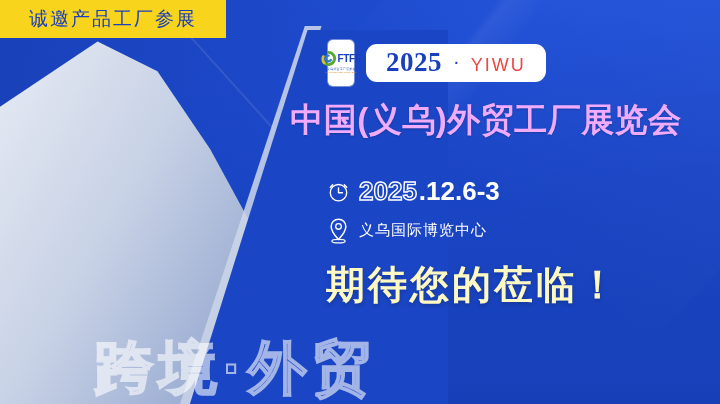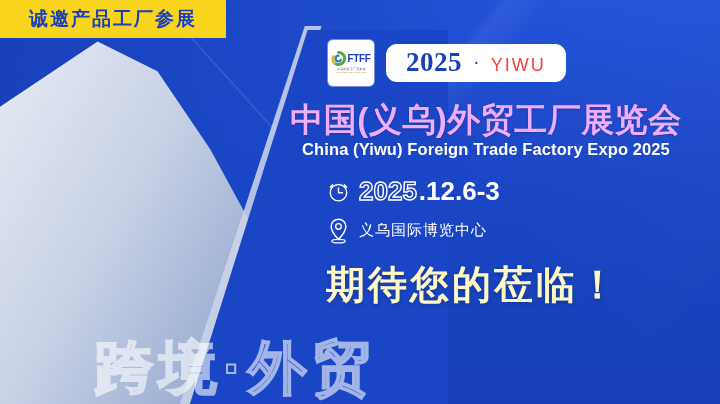--- a/index.html
+++ b/index.html
@@ -105,32 +105,32 @@
     z-index:4;opacity:.85;
   }
   
   .yellow-banner{
     position:absolute;left:0;top:0;width:226px;height:38px;
     background:#f8d51c;
     display:flex;align-items:center;justify-content:center;
     z-index:9;
   }
   .yellow-banner .yb-text{
-    color:#1a3fbd;font-size:19px;font-weight:bold;letter-spacing:2px;
+    color:#1a3fbd;font-size:19px;font-weight:normal;letter-spacing:2px;
     white-space:nowrap;
   }
   
   .content{
     position:absolute;left:250px;top:0;width:470px;height:404px;z-index:8;
   }
   .logo-row{
     position:absolute;left:78px;top:40px;display:flex;align-items:center;gap:12px;
   }
   .ftff-logo{
-    width:46px;height:46px;background:#ffffff;border-radius:5px;
+    width:26px;height:46px;background:#ffffff;border-radius:5px;
     display:flex;flex-direction:column;align-items:center;justify-content:center;
     box-shadow:0 0 0 1px rgba(255,255,255,.4);
   }
   .ftff-logo .mark{display:flex;align-items:center;gap:1px;}
   .ftff-logo .arc{position:relative;width:15px;height:15px;}
   .ftff-logo .arc svg{display:block;}
   .ftff-logo .ftff-text{
     font-size:10px;font-weight:bold;color:#1a3fbd;letter-spacing:-.3px;line-height:1;
   }
   .ftff-logo .cn{font-size:3.2px;color:#1a3fbd;margin-top:2px;letter-spacing:.2px;line-height:1;white-space:nowrap;transform:scale(.95);}
@@ -230,21 +230,20 @@
 
       <div class="year-pill">
         <span class="yr">2025</span>
         <span class="dot">·</span>
         <span class="city">YIWU</span>
       </div>
 
     </div>
 
     <div class="title-cn">中国(义乌)外贸工厂展览会</div>
-    <div class="title-en">China (Yiwu) Foreign Trade Factory Expo 2025</div>
 
     <div class="info-line info-date">
       <span class="ico">
         <svg width="25" height="25" viewBox="0 0 32 32">
           <circle cx="16" cy="17.5" r="10.5" fill="none" stroke="#ffffff" stroke-width="1.8"></circle>
           <path d="M8.5 7.5 L5.5 10.5 M23.5 7.5 L26.5 10.5" stroke="#ffffff" stroke-width="1.8" stroke-linecap="round"></path>
           <path d="M16 11.5 L16 17.5 L21 17.5" fill="none" stroke="#ffffff" stroke-width="1.8" stroke-linecap="round" stroke-linejoin="round"></path>
         </svg>
       </span>
       <span class="date-hollow">2025</span>

